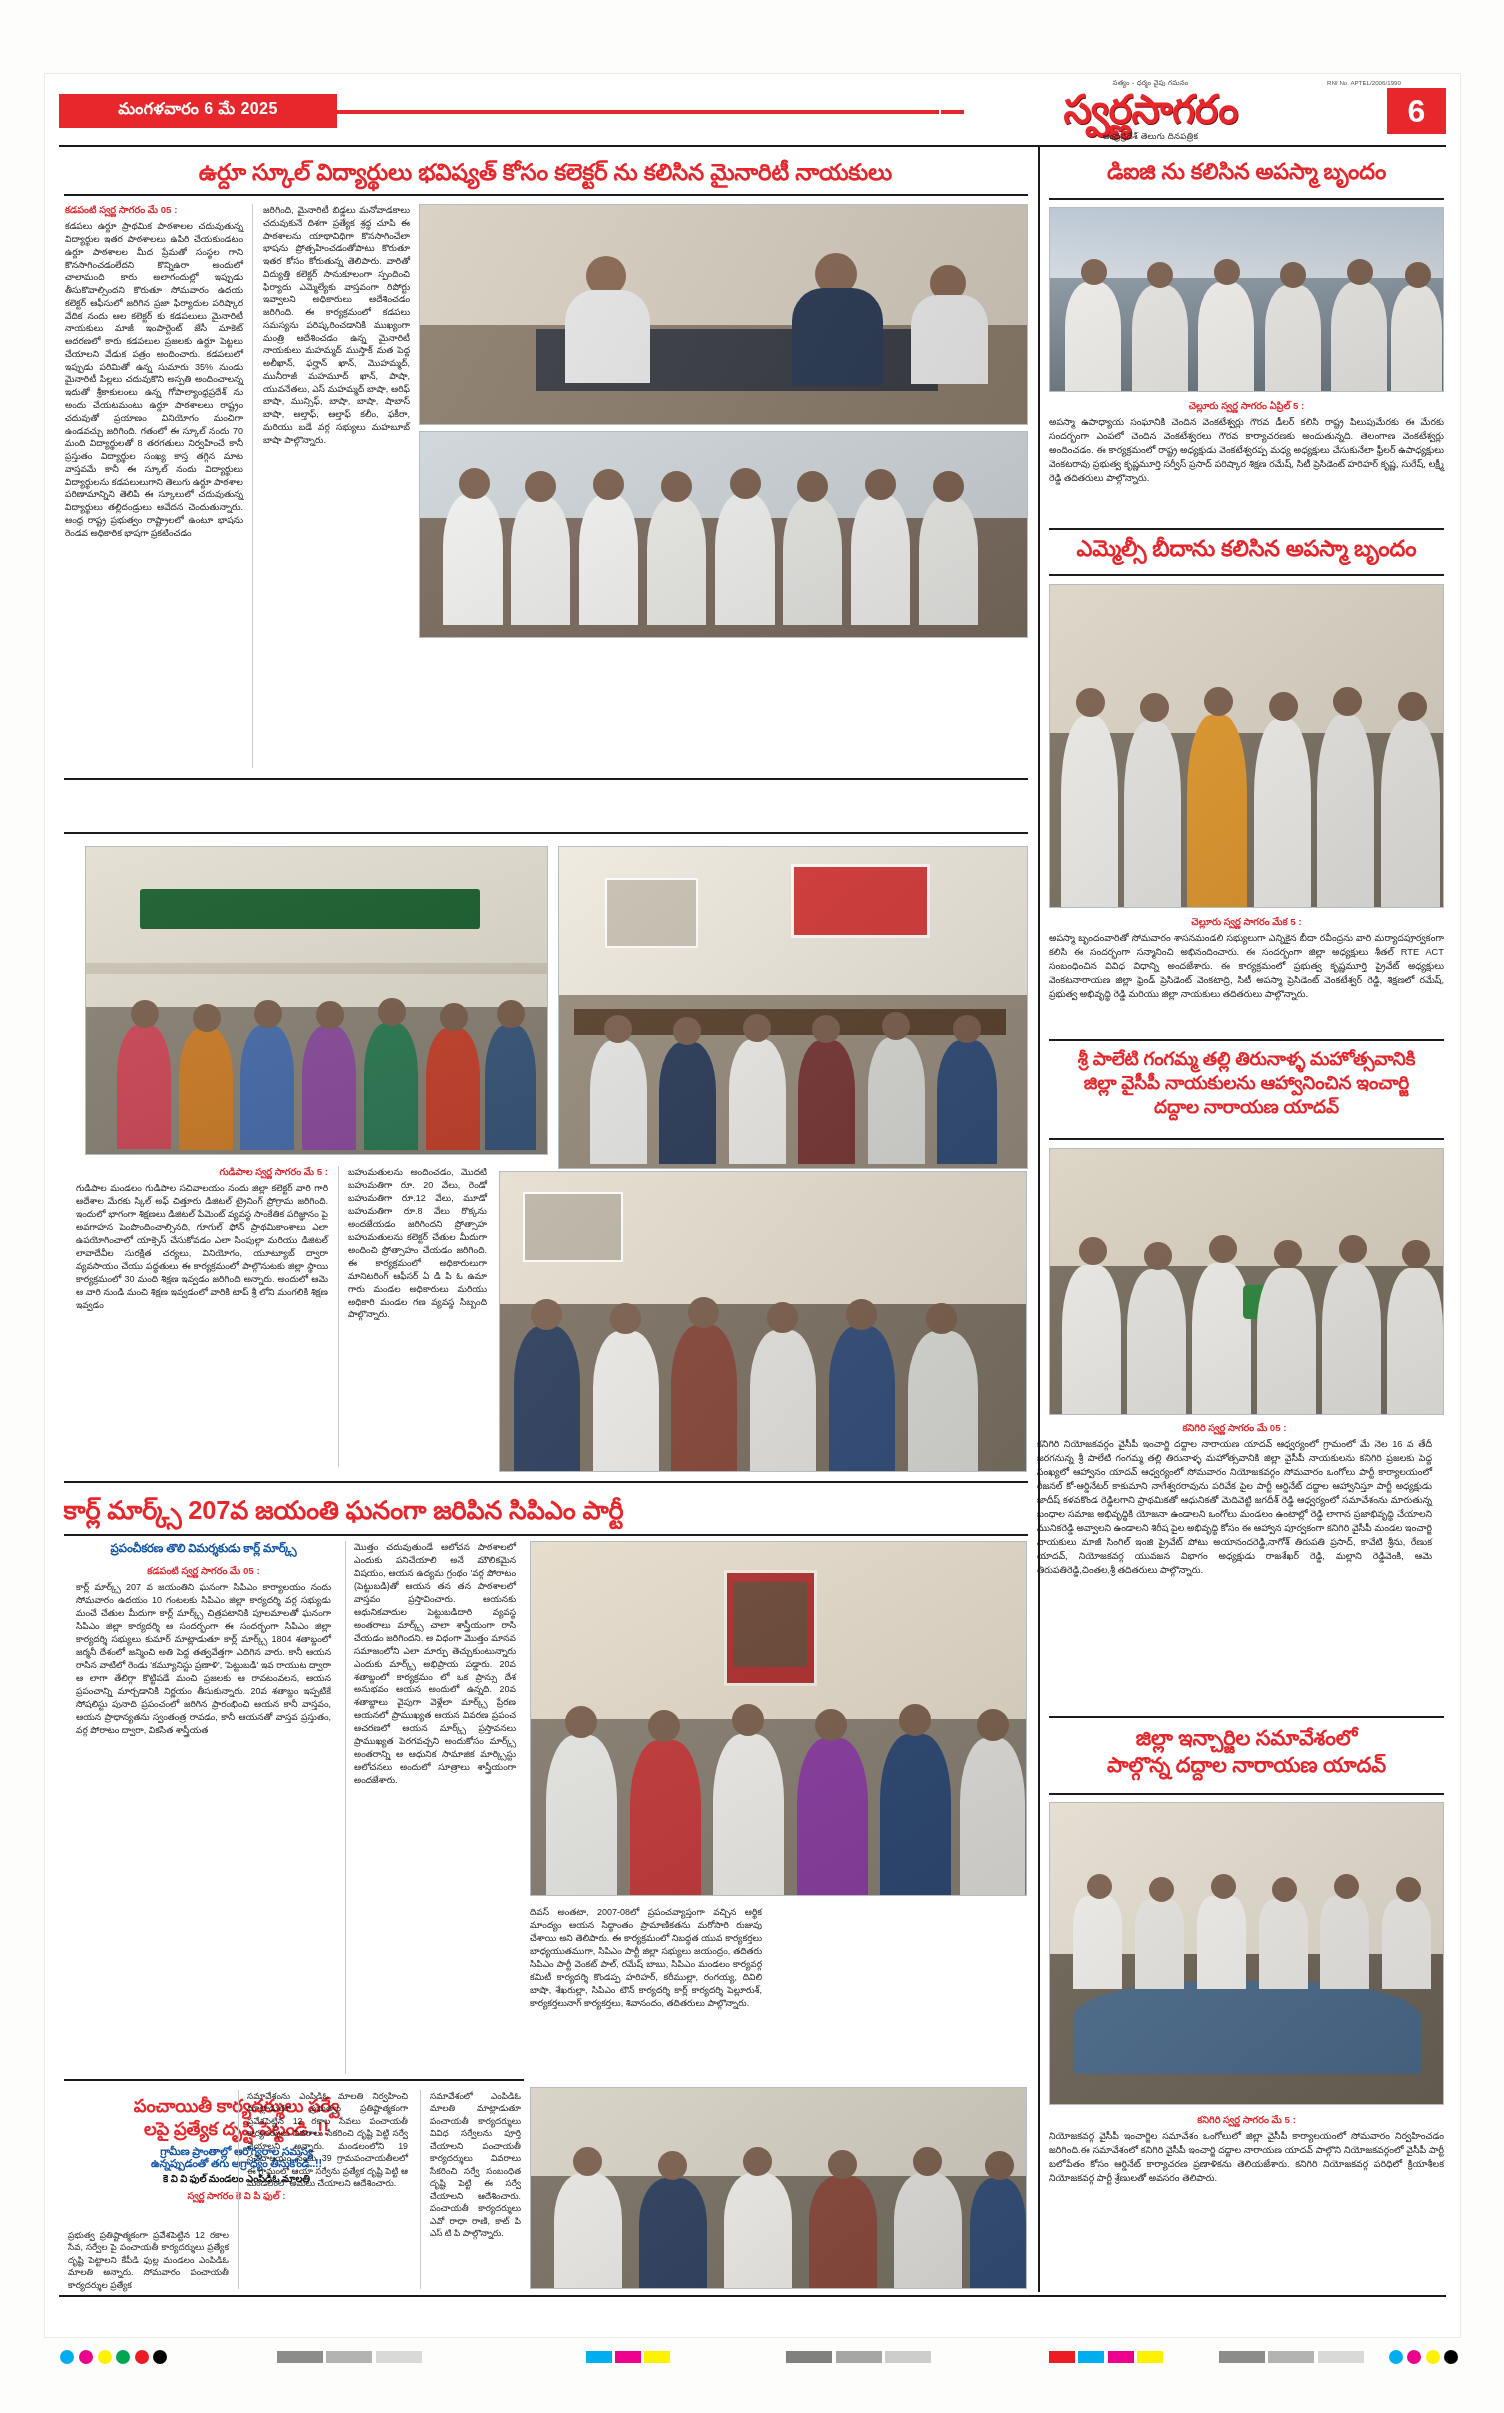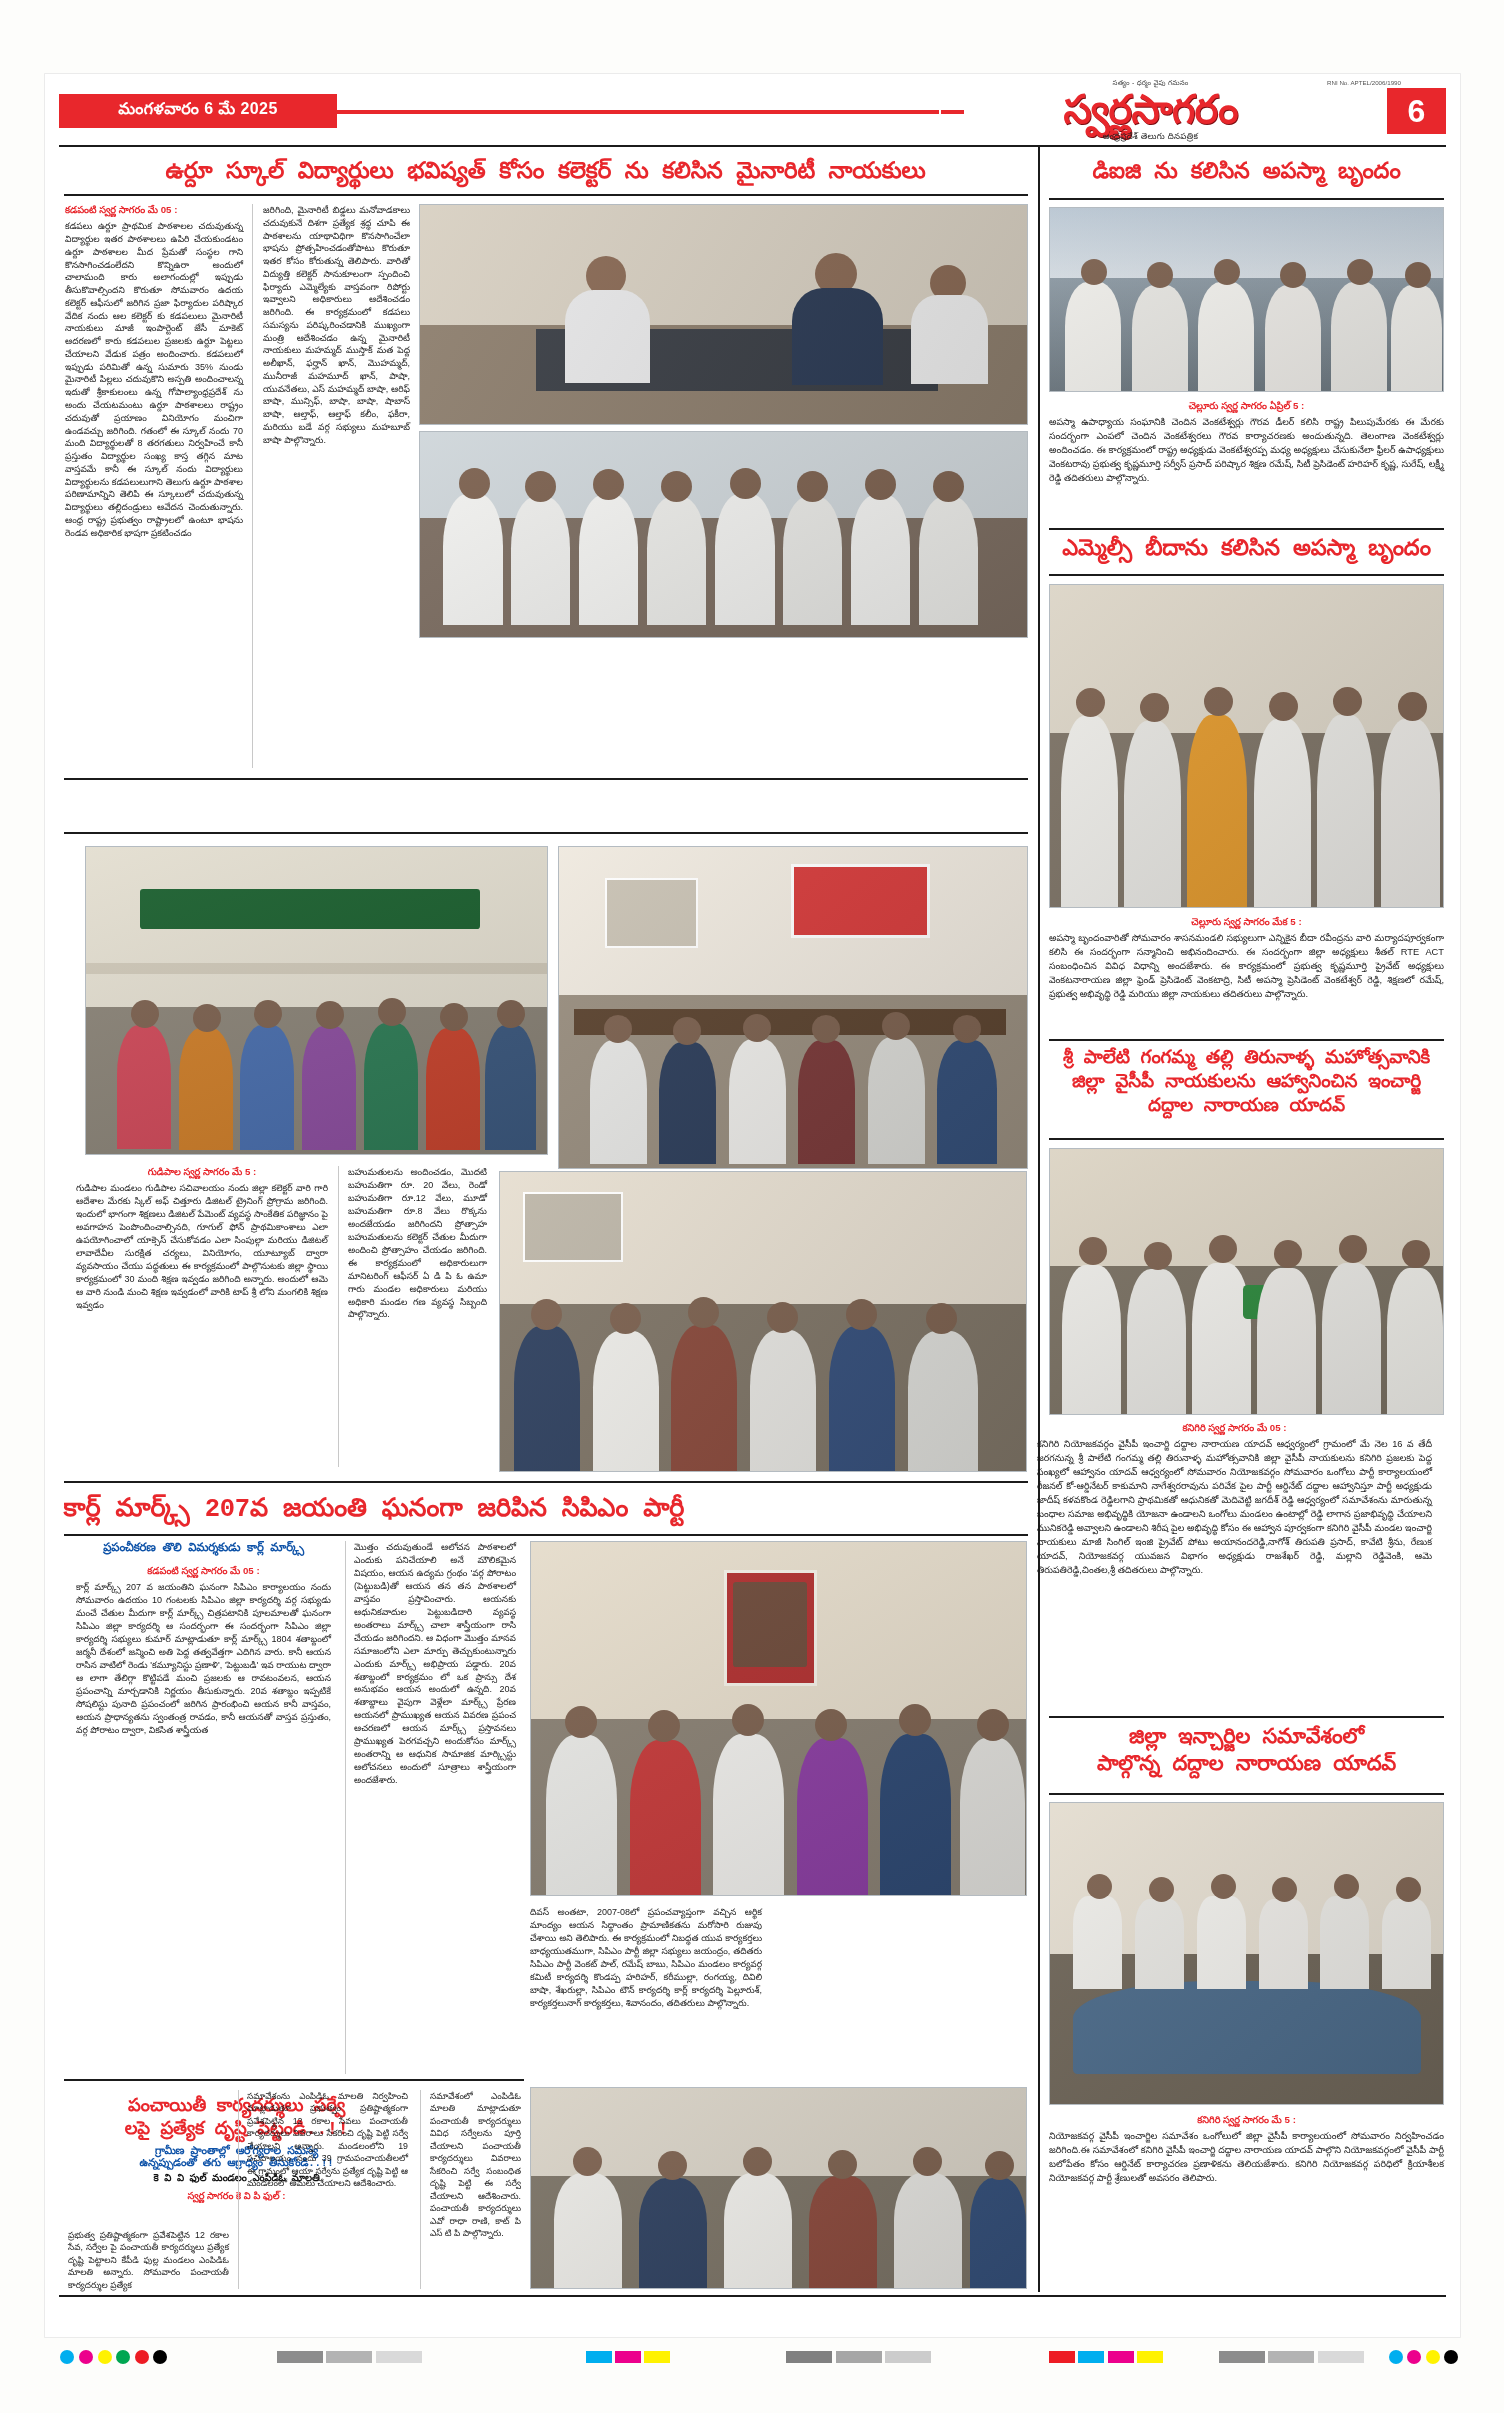--- a/index.html
+++ b/index.html
@@ -63,21 +63,20 @@
     display:flex; align-items:center; justify-content:center;
   }
 
   .hline { position:absolute; background:#1b1b1b; }
   .vline { position:absolute; background:#1b1b1b; }
 
   
   .hl {
     color:#e8272c; font-weight:bold; line-height:1.18;
     letter-spacing:-0.2px;
-    font-family:Liberation Mono, monospace;
   }
   .hl.blue { color:#0f53a8; }
   .hl.black { color:#111; }
   .dateline {
     color:#e8272c; font-weight:bold; font-size:9.7px; margin-bottom:2.3px;
   }
   .body-col {
     font-size:9.4px; line-height:1.5; text-align:justify; color:#1a1a1a;
     hyphens:auto; word-break:break-word;
   }
@@ -216,21 +215,21 @@
       <div class="p" style="left:239px;top:193px;width:57px;height:124px;background:#7b3a3a;"></div>
       <div class="head" style="left:253px;top:168px;width:28px;height:28px;"></div>
       <div class="p" style="left:309px;top:190px;width:57px;height:127px;background:#dcdcd8;"></div>
       <div class="head" style="left:323px;top:165px;width:28px;height:28px;"></div>
       <div class="p" style="left:378px;top:193px;width:60px;height:124px;background:#35507a;"></div>
       <div class="head" style="left:394px;top:168px;width:28px;height:28px;"></div>
       <div style="position:absolute;left:0;top:0;width:100%;height:100%;background:linear-gradient(140deg,rgba(255,255,255,.05),rgba(0,0,0,.13));"></div>
     </div>
 
     <div style="position:absolute;left:31px;top:1092px;width:252px;">
-      <div class="dateline" style="text-align:center;">గుడిపాల స్వర్ణ సాగరం మే 5 :</div>
+      <div class="dateline" style="text-align:right;">గుడిపాల స్వర్ణ సాగరం మే 5 :</div>
       <div class="body-col" style="font-size:9px;line-height:1.44;">గుడిపాల మండలం గుడిపాల సచివాలయం నందు జిల్లా కలెక్టర్ వారి గారి ఆదేశాల మేరకు స్కిల్ అఫ్ చిత్తూరు డిజిటల్ ట్రైనింగ్ ప్రోగ్రామ జరిగింది. ఇందులో భాగంగా శిక్షణలు డిజిటల్ పేమెంట్ వ్యవస్థ సాంకేతిక పరిజ్ఞానం పై అవగాహన పెంపొందించాల్సినది, గూగుల్ ఫోన్ ప్రాథమికాంశాలు ఎలా ఉపయోగించాలో యాక్సెస్ చేసుకోవడం ఎలా సింపుల్గా మరియు డిజిటల్ లావాదేవీల సురక్షిత చర్యలు, వినియోగం, యూట్యూబ్ ద్వారా వ్యవసాయం చేయు పద్ధతులు ఈ కార్యక్రమంలో పాల్గొనుటకు జిల్లా స్థాయి కార్యక్రమంలో 30 మంది శిక్షణ ఇవ్వడం జరిగింది అన్నారు. అందులో ఆమె ఆ వారి నుండి మంచి శిక్షణ ఇవ్వడంలో వారికి టాప్ శ్రీ లోని మంగలికి శిక్షణ ఇవ్వడం</div>
     </div>
     <div class="colsep" style="left:293px;top:1092px;height:301px;"></div>
     <div style="position:absolute;left:303px;top:1092px;width:139px;">
       <div class="body-col" style="font-size:9px;line-height:1.44;">బహుమతులను అందించడం, మొదటి బహుమతిగా రూ. 20 వేలు, రెండో బహుమతిగా రూ.12 వేలు, మూడో బహుమతిగా రూ.8 వేలు రొక్కను అందజేయడం జరిగిందని ప్రోత్సాహ బహుమతులను కలెక్టర్ చేతుల మీదుగా అందించి ప్రోత్సాహం చేయడం జరిగింది. ఈ కార్యక్రమంలో అధికారులుగా మానిటరింగ్ ఆఫీసర్ ఏ డి పి ఓ ఉమా గారు మండల అధికారులు మరియు అధికారి మండల గణ వ్యవస్థ సిబ్బంది పాల్గొన్నారు.</div>
     </div>
 
     <div class="photo" style="left:454px;top:1097px;width:528px;height:301px;position:absolute;">
       <div class="wall" style="height:44%;background:#e6ded0;"></div>
       <div class="floor" style="height:56%;background:#7f7567;"></div>

